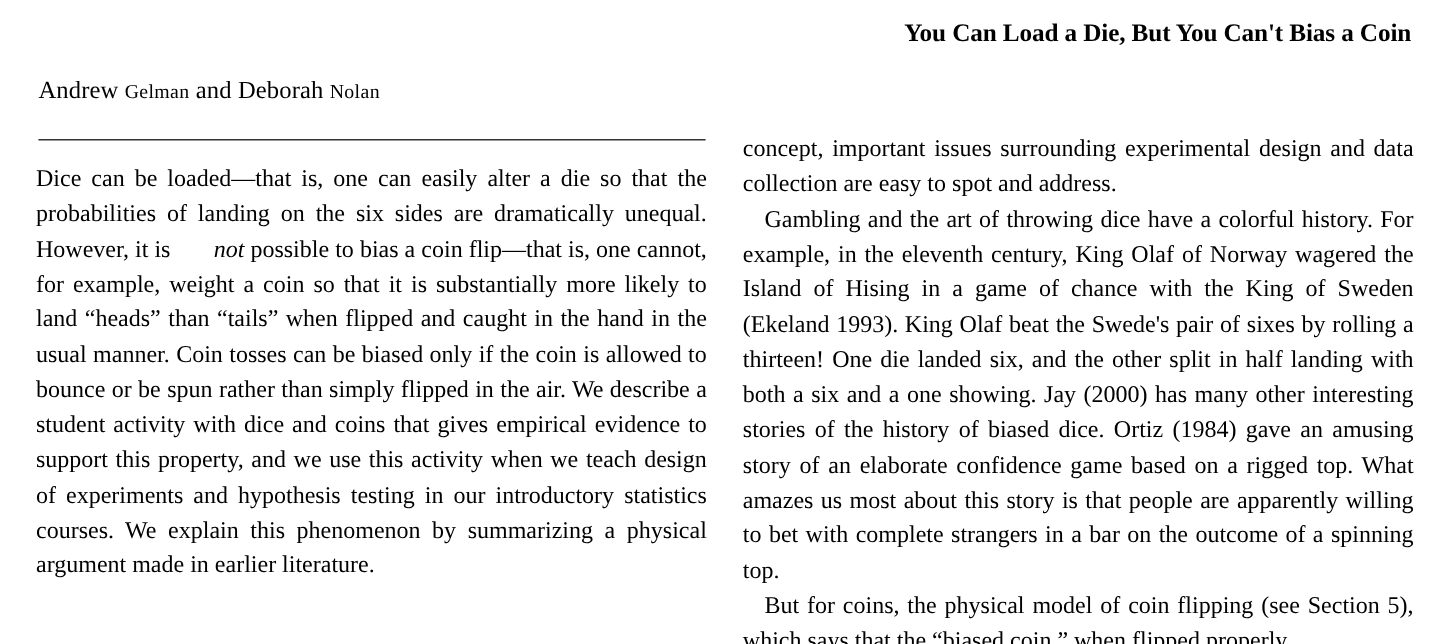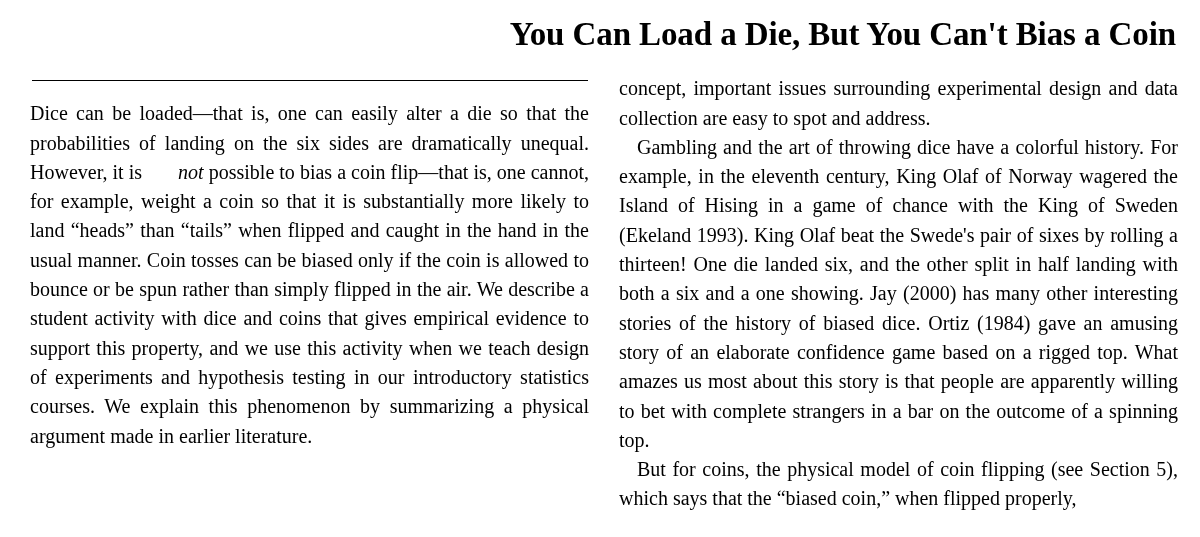--- a/index.html
+++ b/index.html
@@ -16,21 +16,21 @@
   }
   .page {
     position: relative;
     width: 1200px;
     height: 537px;
     box-sizing: border-box;
     padding: 0 22px 0 30px;
   }
   .title {
     text-align: right;
-    font-size: 33px;
+    font-size: 21px;
     font-weight: bold;
     letter-spacing: -0.1px;
     line-height: 1.1;
     margin: 16px 0 0 0;
     padding-right: 2px;
   }
   .authors {
     font-size: 20.5px;
     margin: 26px 0 0 2px;
     letter-spacing: 0.1px;
@@ -79,20 +79,23 @@
     margin-left: 31px;
   }
 </style>
 </head>
 <body>
 
 <div class="page">
 
   <h1 class="title">You Can Load a Die, But You Can't Bias a Coin</h1>
 
+  <div class="authors">
+    <span>Andrew </span><span class="sc">Gelman</span><span> and Deborah </span><span class="sc">Nolan</span>
+  </div>
 
   <div class="columns">
 
     <div class="col left">
       <div class="rule"></div>
       <p><span>Dice can be loaded—that is, one can easily alter a die so that the probabilities of landing on the six sides are dramatically unequal. However, it is </span><em class="it">not</em><span> possible to bias a coin flip—that is, one cannot, for example, weight a coin so that it is substantially more likely to land “heads” than “tails” when flipped and caught in the hand in the usual manner. Coin tosses can be biased only if the coin is allowed to bounce or be spun rather than simply flipped in the air. We describe a student activity with dice and coins that gives empirical evidence to support this property, and we use this activity when we teach design of experiments and hypothesis testing in our introductory statistics courses. We explain this phenomenon by summarizing a physical argument made in earlier literature.</span></p>
     </div>
 
     <div class="col right">
       <p class="first">concept, important issues surrounding experimental design and data collection are easy to spot and address.</p>

